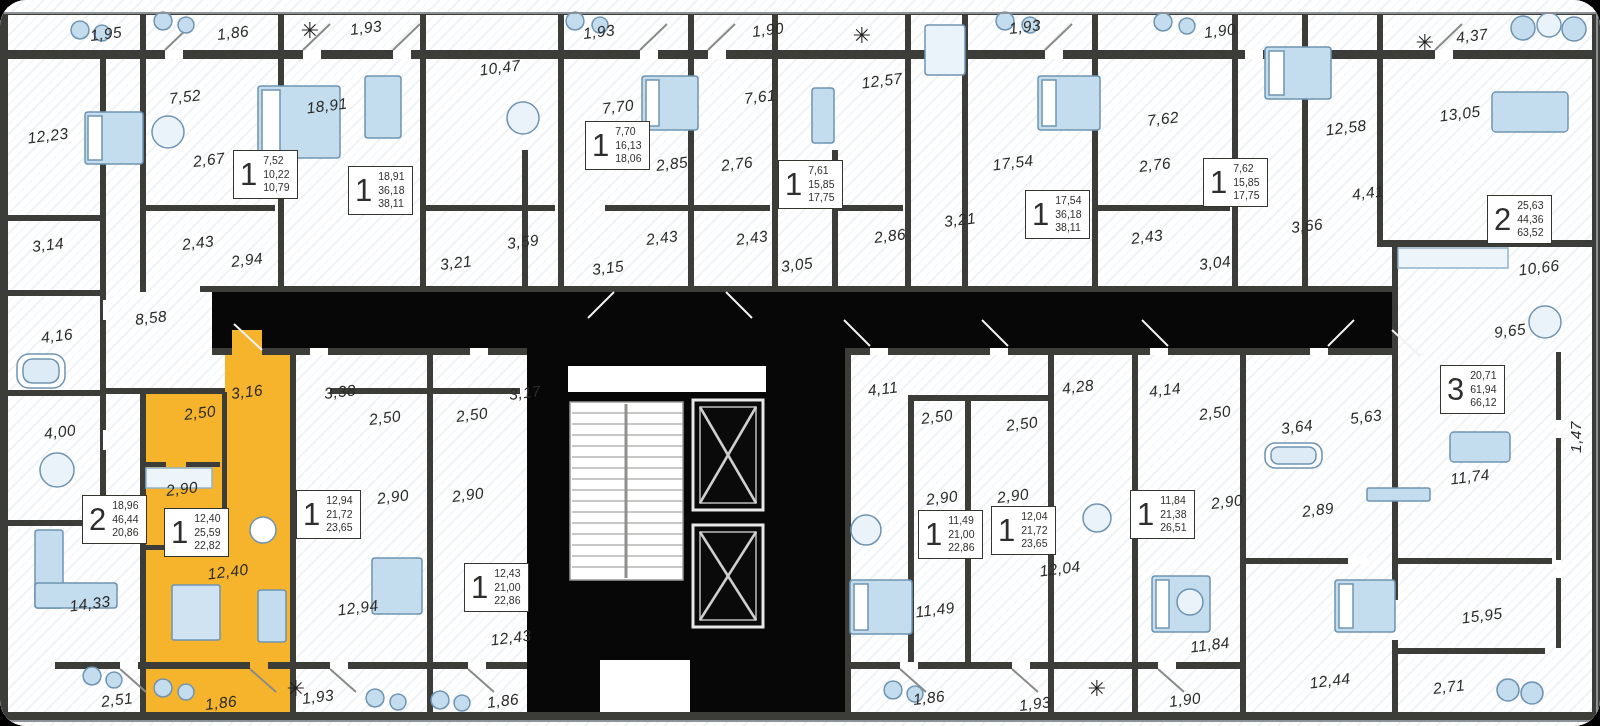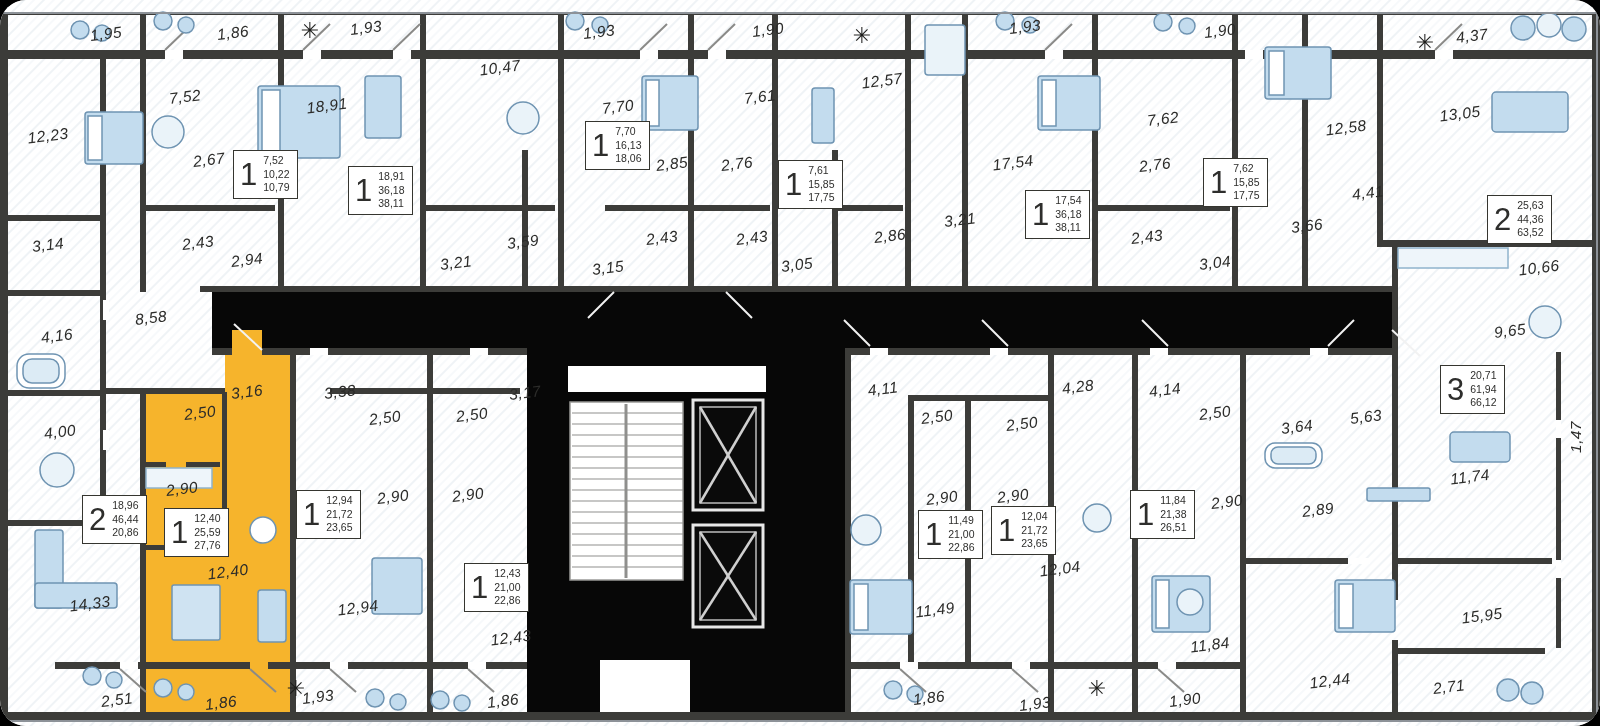--- a/index.html
+++ b/index.html
@@ -452,21 +452,21 @@
           <span>18,96</span>
           <span>46,44</span>
           <span>20,86</span>
         </div>
       </div>
       <div class="unit-card" style="left: 164px; top: 508px;">
         <div class="rooms">1</div>
         <div class="areas">
           <span>12,40</span>
           <span>25,59</span>
-          <span>27,76</span>
+          <span>22,82</span>
         </div>
       </div>
       <div class="unit-card" style="left: 296px; top: 490px;">
         <div class="rooms">1</div>
         <div class="areas">
           <span>12,94</span>
           <span>21,72</span>
           <span>23,65</span>
         </div>
       </div>

